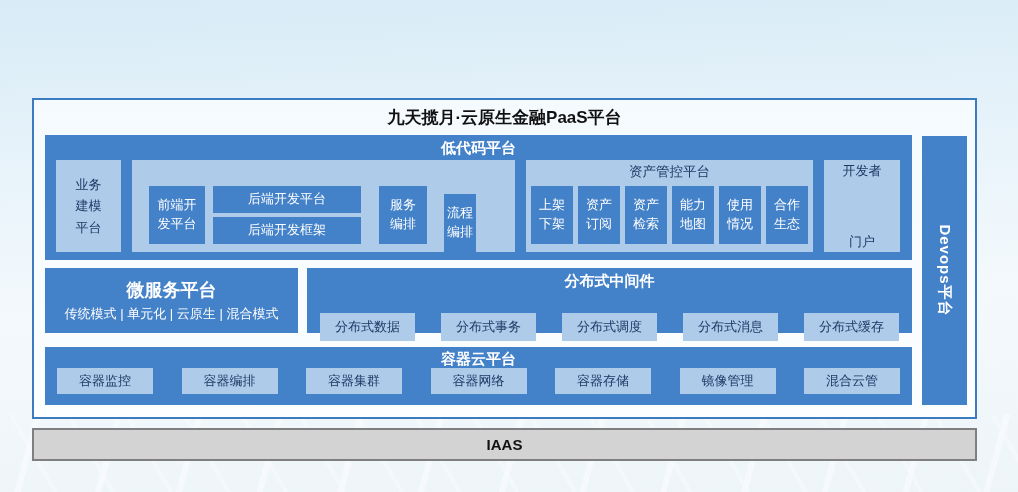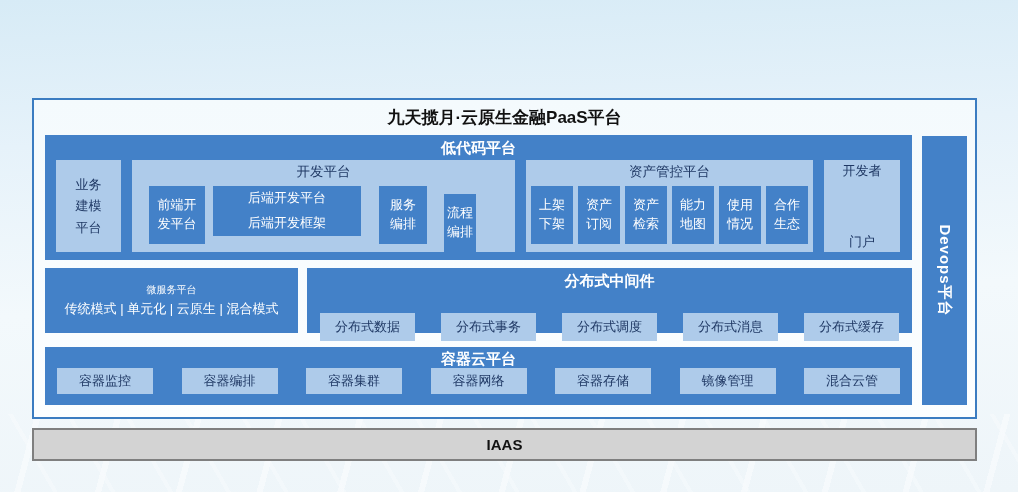--- a/index.html
+++ b/index.html
@@ -44,36 +44,36 @@
   .lowcode{left:11px;top:35px;width:867px;height:125px;}
   .lowcode-body{position:absolute;left:11px;top:25px;width:845px;height:92px;
     display:flex;gap:11px;}
   .panel-bm{width:65px;height:92px;display:flex;flex-direction:column;
     align-items:center;justify-content:center;font-size:13px;line-height:1.65;}
   .panel-dev{width:383px;height:92px;position:relative;}
   .panel-title{height:22px;line-height:24px;text-align:center;font-size:13.5px;color:#1f3864;}
   .dev-row{position:absolute;left:0;top:26px;width:100%;height:58px;
     display:flex;padding:0 17px;}
   .box-frontend{width:56px;height:58px;}
-  .mid-col{width:148px;height:50px;display:flex;flex-direction:column;
+  .mid-col{width:148px;height:58px;display:flex;flex-direction:column;
     justify-content:space-between;margin-left:8px;}
   .mid-col .dark-box{height:27px;}
   .box-svc{width:48px;height:58px;margin-left:18px;}
   .box-proc{width:32px;height:58px;margin-left:17px;margin-top:8px;}
   .panel-asset{width:287px;height:92px;position:relative;}
   .asset-row{position:absolute;left:0;top:26px;width:100%;height:58px;
     display:flex;justify-content:center;gap:5px;}
   .asset-row .dark-box{width:42px;height:58px;}
   .panel-portal{width:76px;height:92px;display:flex;flex-direction:column;
     align-items:center;justify-content:space-between;font-size:13px;line-height:1.65;}
 
   
   .microservice{left:11px;top:168px;width:253px;height:65px;
     display:flex;flex-direction:column;align-items:center;justify-content:center;gap:3px;}
-  .ms-title{font-size:10px;font-weight:normal;color:#fff;}
+  .ms-title{font-size:18px;font-weight:bold;color:#fff;}
   .ms-sub{font-size:13px;color:#fff;}
   .middleware{left:273px;top:168px;width:605px;height:65px;}
   .mw-row{position:absolute;left:0;top:29px;width:100%;height:36px;
     display:flex;justify-content:space-between;padding:16px 13px;}
   .mw-row .lite-box{width:95px;height:28px;}
   .middleware .sec-title{height:26px;}
 
   
   .container-cloud{left:11px;top:247px;width:867px;height:58px;}
   .container-cloud .sec-title{height:21px;line-height:20px;}
@@ -109,21 +109,20 @@
       <div class="sec-title">低代码平台</div>
       <div class="lowcode-body">
 
         <div class="panel panel-bm">
           <span>业务</span>
           <span>建模</span>
           <span>平台</span>
         </div>
 
         <div class="panel panel-dev">
-          <div class="panel-title">开发平台</div>
           <div class="dev-row">
             <div class="dark-box box-frontend">
               <span>前端开</span>
               <span>发平台</span>
             </div>
             <div class="mid-col">
               <div class="dark-box">
                 <span>后端开发平台</span>
               </div>
               <div class="dark-box">

